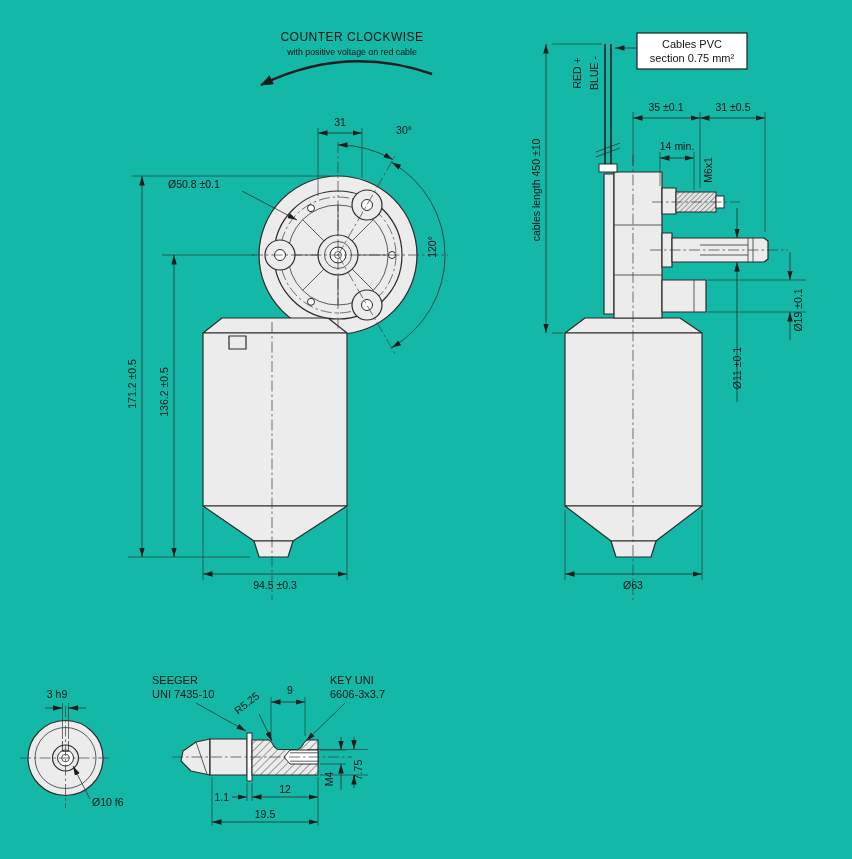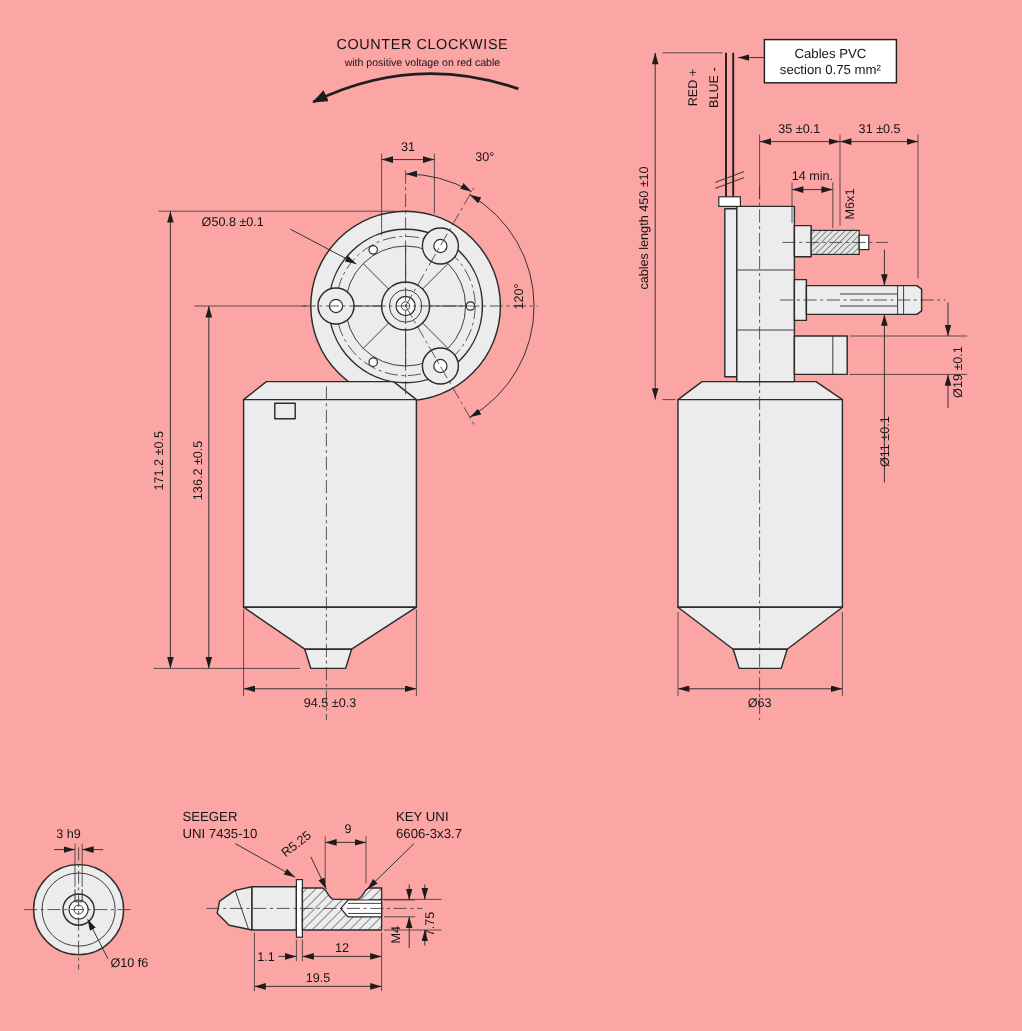--- a/index.html
+++ b/index.html
@@ -1,16 +1,16 @@
 <!DOCTYPE html>
 <html><head>
 <meta charset="utf-8">
 <style>
   html,body{margin:0;padding:0;background:#ffffff}
-  .canvas{position:relative;width:852px;height:859px;background:#fca5a5;font-family:"Liberation Sans",sans-serif;overflow:hidden}
+  .canvas{position:relative;width:852px;height:859px;background:#14b8a6;font-family:"Liberation Sans",sans-serif;overflow:hidden}
   svg{display:block}
   svg text{font-family:"Liberation Sans",sans-serif;font-size:10.5px;fill:#141414}
   svg text.lbl{font-size:11px}
   svg text.title{font-size:12px;letter-spacing:.5px}
   svg text.sub{font-size:8.8px}
   .outline{fill:#ececec;stroke:#2b2b2b;stroke-width:1.2;stroke-linejoin:round}
   .outline-thin{fill:none;stroke:#2b2b2b;stroke-width:.75}
   .white{fill:#ffffff;stroke:#2b2b2b;stroke-width:1}
   .cl{stroke:#3a3a3a;stroke-width:.7;fill:none;stroke-dasharray:11 3 2.5 3}
   .dim{stroke:#2e2e2e;stroke-width:.8;fill:none}

